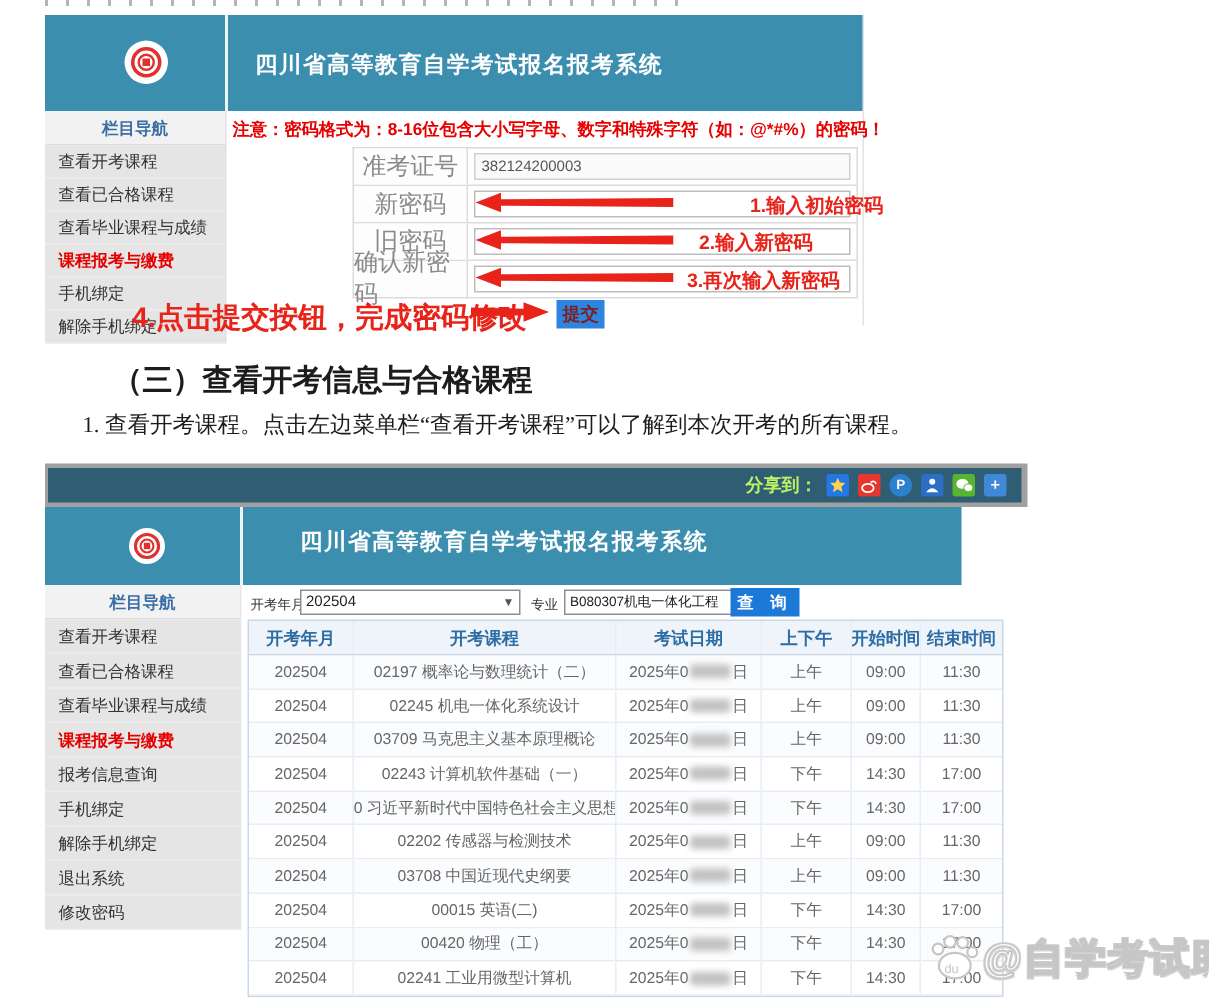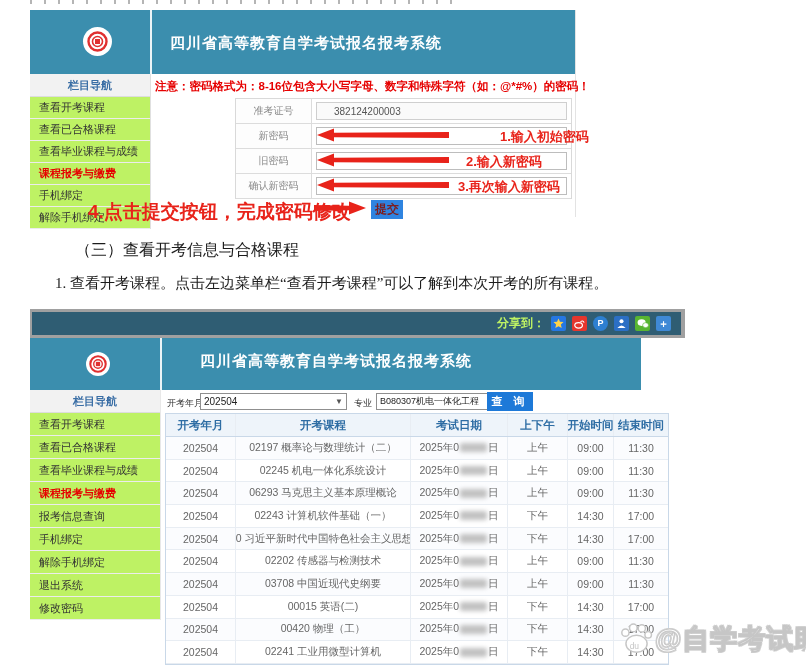--- a/index.html
+++ b/index.html
@@ -10,53 +10,53 @@
   
   .teal-header{background:#3b8eae;}
   .logo-circle{position:absolute;border-radius:50%;background:#fff;display:flex;align-items:center;justify-content:center;}
   .logo-circle svg{display:block;}
   .white-sep{position:absolute;background:rgba(255,255,255,.9);}
   .shot-title{color:#fff;font-weight:bold;letter-spacing:1px;white-space:nowrap;}
 
   .side-head{background:#f2f2f2;color:#3a6ea5;font-size:11px;font-weight:bold;
              display:flex;align-items:center;justify-content:center;border-bottom:1px solid #ddd;}
   .side-item{font-size:11px;color:#333;display:flex;align-items:center;padding-left:9px;
-             border-bottom:1px solid #ececec;background:#bef264;white-space:nowrap;overflow:hidden;}
+             border-bottom:1px solid #ececec;background:#e5e5e5;white-space:nowrap;overflow:hidden;}
   .side-item.active{color:#e60000;font-weight:bold;}
 
   
   #shot1{left:30px;top:10px;width:545px;height:207px;border-right:1px solid #e3e3e3;}
   #s1-header{left:0;top:0;width:545px;height:64px;}
   #s1-sidebar{left:0;top:64px;width:120px;border-right:1px solid #e0e0e0;}
   #s1-sidebar .side-head{height:22px;}
   #s1-sidebar .side-item{height:21px;}
   #s1-notice{left:125px;top:69px;width:420px;text-align:center;color:#e60000;
              font-weight:bold;font-size:11.5px;white-space:nowrap;}
   #s1-form{left:205px;top:88px;width:335px;border:1px solid #d9d9d9;border-bottom:none;background:#fff;}
   .f-row{display:flex;height:24px;border-bottom:1px solid #dcdcdc;}
   .f-label{width:75px;border-right:1px solid #dcdcdc;display:flex;align-items:center;justify-content:center;
-           font-size:10px;color:#8a8a8a;background:#fdfdfd;}
+           font-size:16px;color:#8a8a8a;background:#fdfdfd;}
   .f-value{flex:1;display:flex;align-items:center;padding:0 4px;}
   .f-value input{width:100%;height:18px;border:1px solid #bdbdbd;font-size:10px;color:#555;
-                 padding:0 17px;box-sizing:border-box;background:#fff;outline:none;
+                 padding:0 4px;box-sizing:border-box;background:#fff;outline:none;
                  font-family:"Liberation Sans",sans-serif;}
   .f-value input.filled{background:#fafafa;border-color:#cfcfcf;}
 
   .red-note{color:#e8231a;font-weight:bold;white-space:nowrap;}
   .ann{font-size:13px;}
   .arrow-left,.arrow-right{height:14px;}
   .arrow-left svg,.arrow-right svg{display:block;}
 
   #s1-step4{left:58px;top:189px;font-size:19px;}
   #s1-submit{left:341px;top:190px;background:#2f84e0;color:#7c1f1f;font-size:12px;font-weight:bold;
              padding:1px 4px;cursor:pointer;}
 
   
   .doc-text{font-family:"Liberation Serif","DejaVu Serif",serif;color:#1c1c1c;white-space:nowrap;}
-  #doc-heading{left:75px;top:240px;font-size:16px;}
+  #doc-heading{left:75px;top:240px;font-size:20px;font-weight:bold;}
   #doc-para{left:55px;top:274px;font-size:15px;}
 
   
   #shot2{left:30px;top:309px;width:655px;height:356px;}
   #s2-frame{left:0;top:0;width:655px;height:29px;background:#a0a0a0;}
   #s2-darkbar{left:2px;top:3px;width:649px;height:23px;background:#2f5d73;display:flex;
               align-items:center;justify-content:flex-end;padding-right:10px;box-sizing:border-box;gap:6px;}
   #share-label{color:#bef264;font-size:12px;font-weight:bold;}
   .share-icon{width:15px;height:15px;border-radius:2px;display:flex;align-items:center;justify-content:center;
               font-size:10px;color:#fff;line-height:1;cursor:pointer;}
@@ -290,21 +290,21 @@
               <span>2025年0</span>
               <span class="blur-blob"></span>
               <span>日</span>
             </div>
             <div class="t-cell">上午</div>
             <div class="t-cell">09:00</div>
             <div class="t-cell">11:30</div>
           </div>
           <div class="t-row t-body">
             <div class="t-cell">202504</div>
-            <div class="t-cell">06293 马克思主义基本原理概论</div>
+            <div class="t-cell">03709 马克思主义基本原理概论</div>
             <div class="t-cell">
               <span>2025年0</span>
               <span class="blur-blob"></span>
               <span>日</span>
             </div>
             <div class="t-cell">上午</div>
             <div class="t-cell">09:00</div>
             <div class="t-cell">11:30</div>
           </div>
           <div class="t-row t-body">

